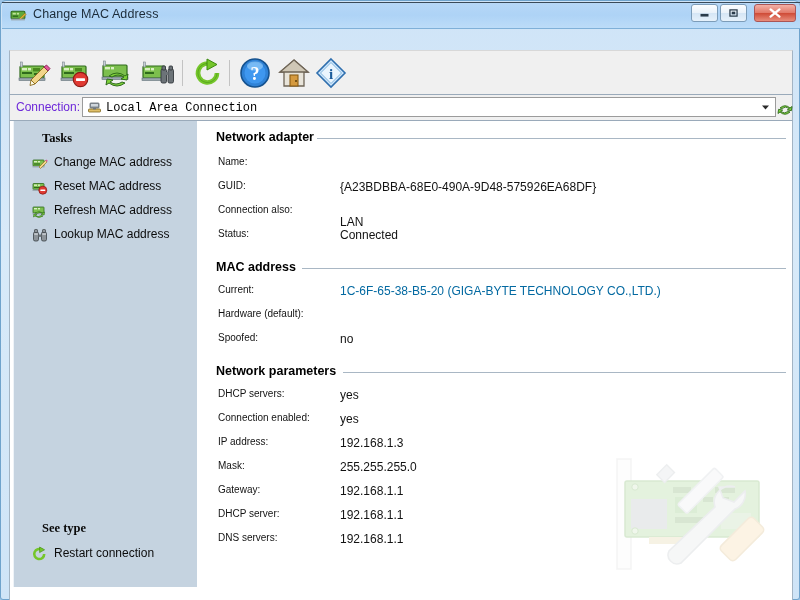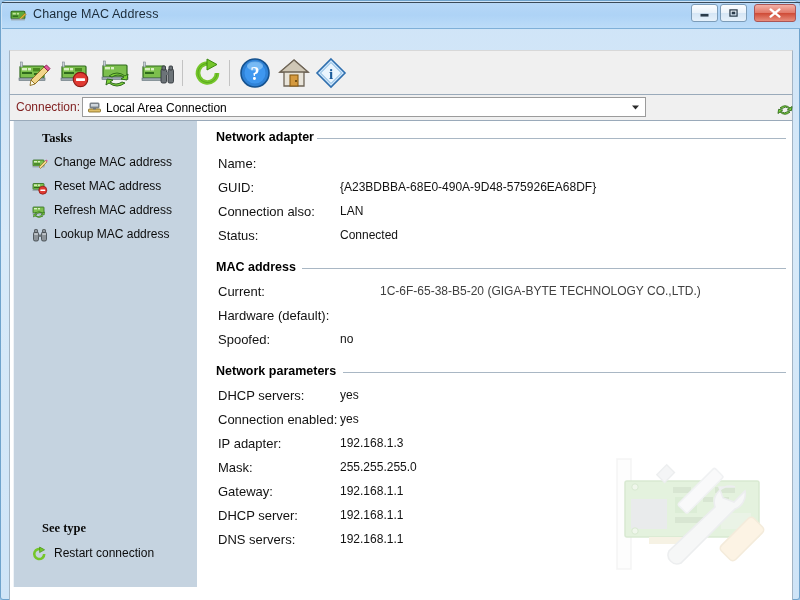--- a/index.html
+++ b/index.html
@@ -111,28 +111,29 @@
     left: 8px; top: 94px;
     width: 784px; height: 26px;
     box-sizing: border-box;
     background: #f0f0f0;
     border-left: 1px solid #a3b4c4;
     border-right: 1px solid #a3b4c4;
     border-bottom: 1px solid #9aaaba;
   }
   #conn-label {
     position: absolute; left: 6px; top: 5px;
-    font-size: 12px; color: #7f1d1d;
+    font-size: 12px; color: #6d28d9;
   }
   #conn-combo {
     position: absolute; left: 72px; top: 2px;
-    width: 564px; height: 20px;
+    width: 694px; height: 20px;
     box-sizing: border-box;
     background: #fff;
     border: 1px solid #9b9b9b;
+    font-family: Liberation Mono, monospace;
   }
   #conn-combo-icon { position:absolute; left:4px; top:2px; width:15px; height:15px; }
   #conn-combo-text {
     position: absolute; left: 23px; top: 3px;
     font-size: 12px; color: #000;
     white-space: nowrap;
   }
   #conn-combo-arrow {
     position: absolute; right: 1px; top: 1px;
     width: 17px; height: 16px;
@@ -193,27 +194,27 @@
     position: absolute; left: 19px;
     font-size: 12.5px; font-weight: bold; color: #000;
     white-space: nowrap;
   }
   .section-rule {
     position: absolute; right: 6px; height: 1px;
     background: #a9b7c4;
   }
   .row-label {
     position: absolute; left: 21px;
-    font-size: 13px; color: #121212; white-space: nowrap;
+    font-size: 10px; color: #121212; white-space: nowrap;
   }
   .row-value {
     position: absolute; left: 143px;
     font-size: 12px; color: #121212; white-space: nowrap;
   }
-  .row-value.link { color: #404040; margin-left: 40px; }
+  .row-value.link { color: #0369a1; }
 
   
   #watermark {
     position: absolute;
     left: 400px; top: 330px;
     width: 190px; height: 136px;
     opacity: .30;
     pointer-events: none;
   }
   #watermark svg { width:100%; height:100%; display:block; }
@@ -468,21 +469,21 @@
 
       <div class="section-head" style="top:9px">Network adapter</div>
       <div class="section-rule" style="top:17px; left:120px;"></div>
 
       <div class="row-label" style="top:35px">Name:</div>
 
       <div class="row-label" style="top:59px">GUID:</div>
       <div class="row-value" style="top:59px">{A23BDBBA-68E0-490A-9D48-575926EA68DF}</div>
 
       <div class="row-label" style="top:83px">Connection also:</div>
-      <div class="row-value" style="top:83px">LAN</div>
+      <div class="row-value" style="top:94px">LAN</div>
 
       <div class="row-label" style="top:107px">Status:</div>
       <div class="row-value" style="top:107px">Connected</div>
 
       <div class="section-head" style="top:139px">MAC address</div>
       <div class="section-rule" style="top:147px; left:105px;"></div>
 
       <div class="row-label" style="top:163px">Current:</div>
       <div class="row-value link" style="top:163px">1C-6F-65-38-B5-20 (GIGA-BYTE TECHNOLOGY CO.,LTD.)</div>
 
@@ -494,21 +495,21 @@
 
       <div class="section-head" style="top:243px">Network parameters</div>
       <div class="section-rule" style="top:251px; left:146px;"></div>
 
       <div class="row-label" style="top:267px">DHCP servers:</div>
       <div class="row-value" style="top:267px">yes</div>
 
       <div class="row-label" style="top:291px">Connection enabled:</div>
       <div class="row-value" style="top:291px">yes</div>
 
-      <div class="row-label" style="top:315px">IP adapter:</div>
+      <div class="row-label" style="top:315px">IP address:</div>
       <div class="row-value" style="top:315px">192.168.1.3</div>
 
       <div class="row-label" style="top:339px">Mask:</div>
       <div class="row-value" style="top:339px">255.255.255.0</div>
 
       <div class="row-label" style="top:363px">Gateway:</div>
       <div class="row-value" style="top:363px">192.168.1.1</div>
 
       <div class="row-label" style="top:387px">DHCP server:</div>
       <div class="row-value" style="top:387px">192.168.1.1</div>

